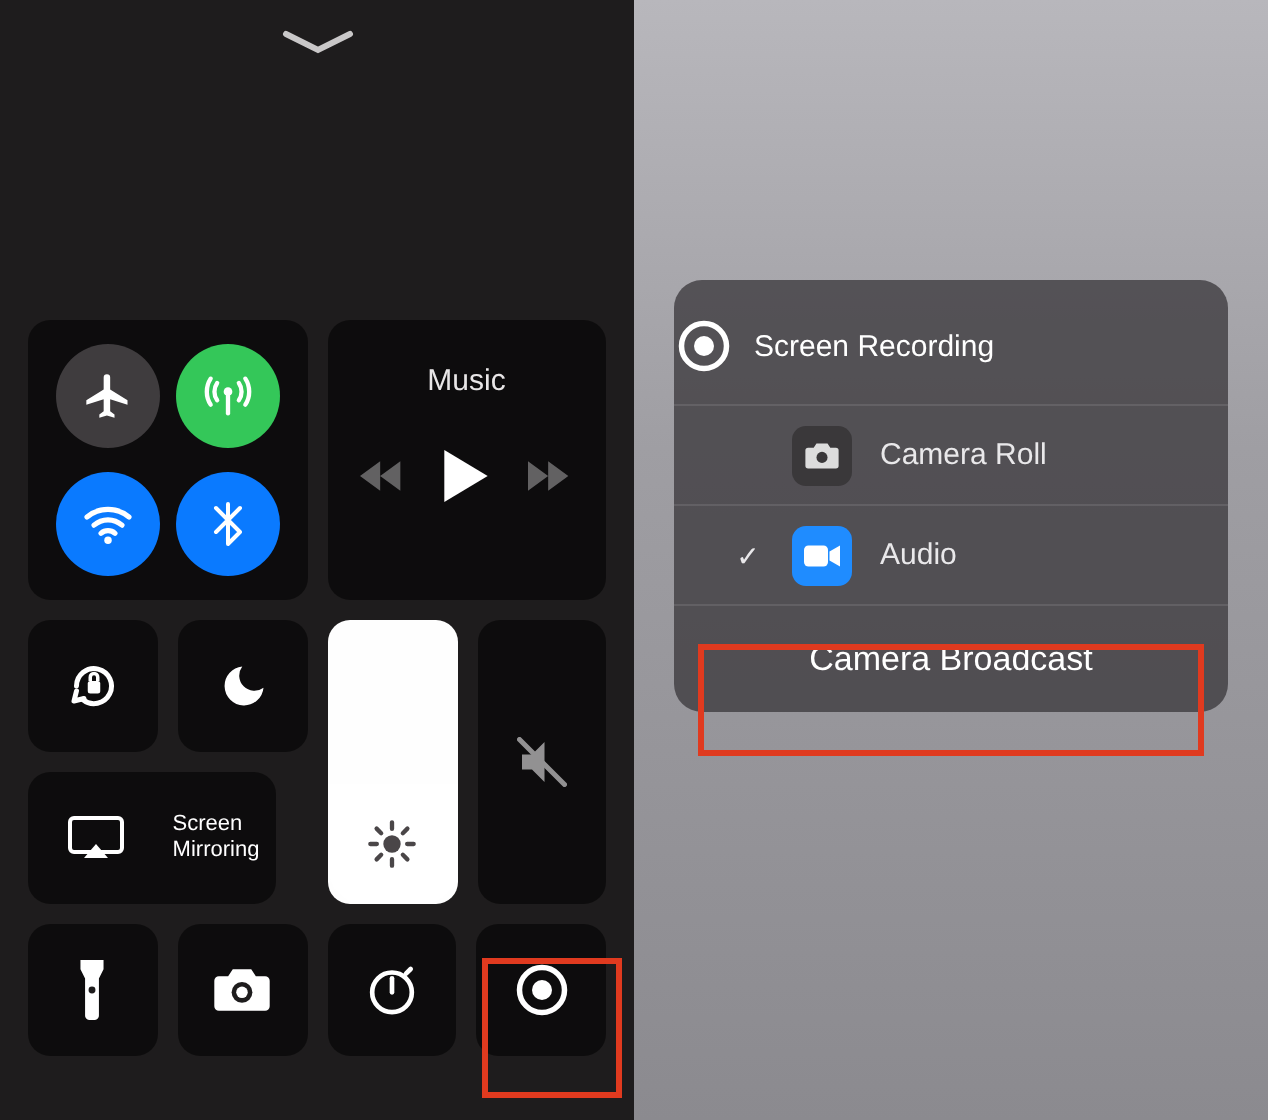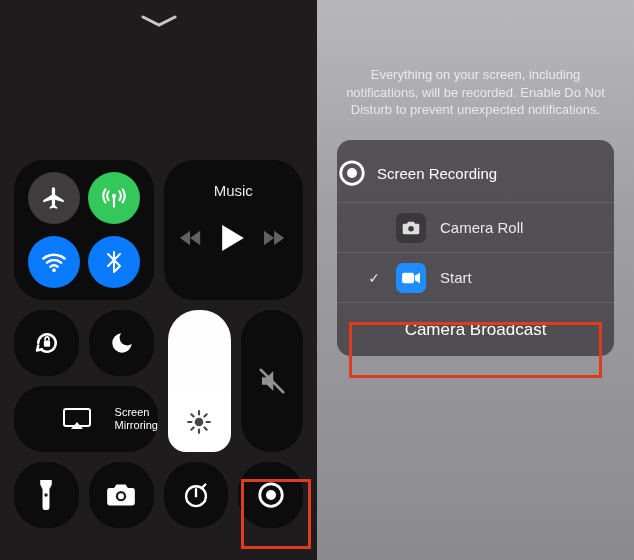--- a/index.html
+++ b/index.html
@@ -26,29 +26,29 @@
   }
   .grid {
     position: absolute;
     top: 160px;
     left: 14px;
     right: 14px;
   }
   .row { display: flex; gap: 10px; margin-bottom: 10px; }
   .tile {
     background: rgba(0,0,0,0.55);
-    border-radius: 30px;
+    border-radius: 11px;
     display: flex;
     align-items: center;
     justify-content: center;
   }
   .tile-2x2 { width: 140px; height: 140px; flex-wrap: wrap; padding: 10px; gap: 8px; }
   .tile-2x2 .circle { width: 52px; height: 52px; border-radius: 50%; display:flex;align-items:center;justify-content:center; }
   .tile-1x1 { width: 65px; height: 66px; }
-  .tile-2x1 { width: 144px; height: 66px; justify-content:flex-end; padding-left:12px; gap:24px;}
+  .tile-2x1 { width: 124px; height: 66px; justify-content:center; padding-left:12px; gap:24px;}
   .tile-1x2 { width: 65px; height: 142px; flex-direction: column; background:#fefefe;}
   .circle-dark { background: #3f3c3e; }
   .circle-green { background: #34c759; }
   .circle-blue { background: #0a7aff; }
   .music-tile {
     width: 140px; height: 140px;
     flex-direction: column;
     align-items: center;
     justify-content: flex-start;
     padding-top: 22px;
@@ -281,21 +281,20 @@
           <circle cx="12" cy="12" r="4" fill="#fff"></circle>
         </svg>
       </div>
     </div>
   </div>
 
   <div class="ring ring-left"></div>
 </div>
 
 <div class="right">
-  <div class="blurb">Everything on your screen, including notifications, will be recorded. Enable Do Not Disturb to prevent unexpected notifications.</div>
 
   <div class="sheet">
     <div class="sheet-head">
       <svg width="30" height="30" viewBox="0 0 24 24">
         <circle cx="12" cy="12" r="9" stroke="#fff" stroke-width="2.2" fill="none"></circle>
         <circle cx="12" cy="12" r="4" fill="#fff"></circle>
       </svg>
       <div class="sheet-title">Screen Recording</div>
     </div>
 
@@ -311,21 +310,21 @@
     </div>
 
     <div class="sheet-row">
       <span class="check">✓</span>
       <span class="app-icon blue">
         <svg width="18" height="12" viewBox="0 0 24 16">
             <rect x="0" y="1" width="16" height="14" rx="3" fill="#fff"></rect>
             <path d="M17 5l7-4v14l-7-4V5z" fill="#fff"></path>
           </svg>
       </span>
-      <span>Start</span>
+      <span>Audio</span>
     </div>
 
     <div class="sheet-action">
       <span>Camera Broadcast</span>
     </div>
   </div>
 
   <div class="ring ring-right"></div>
 
 </div>

